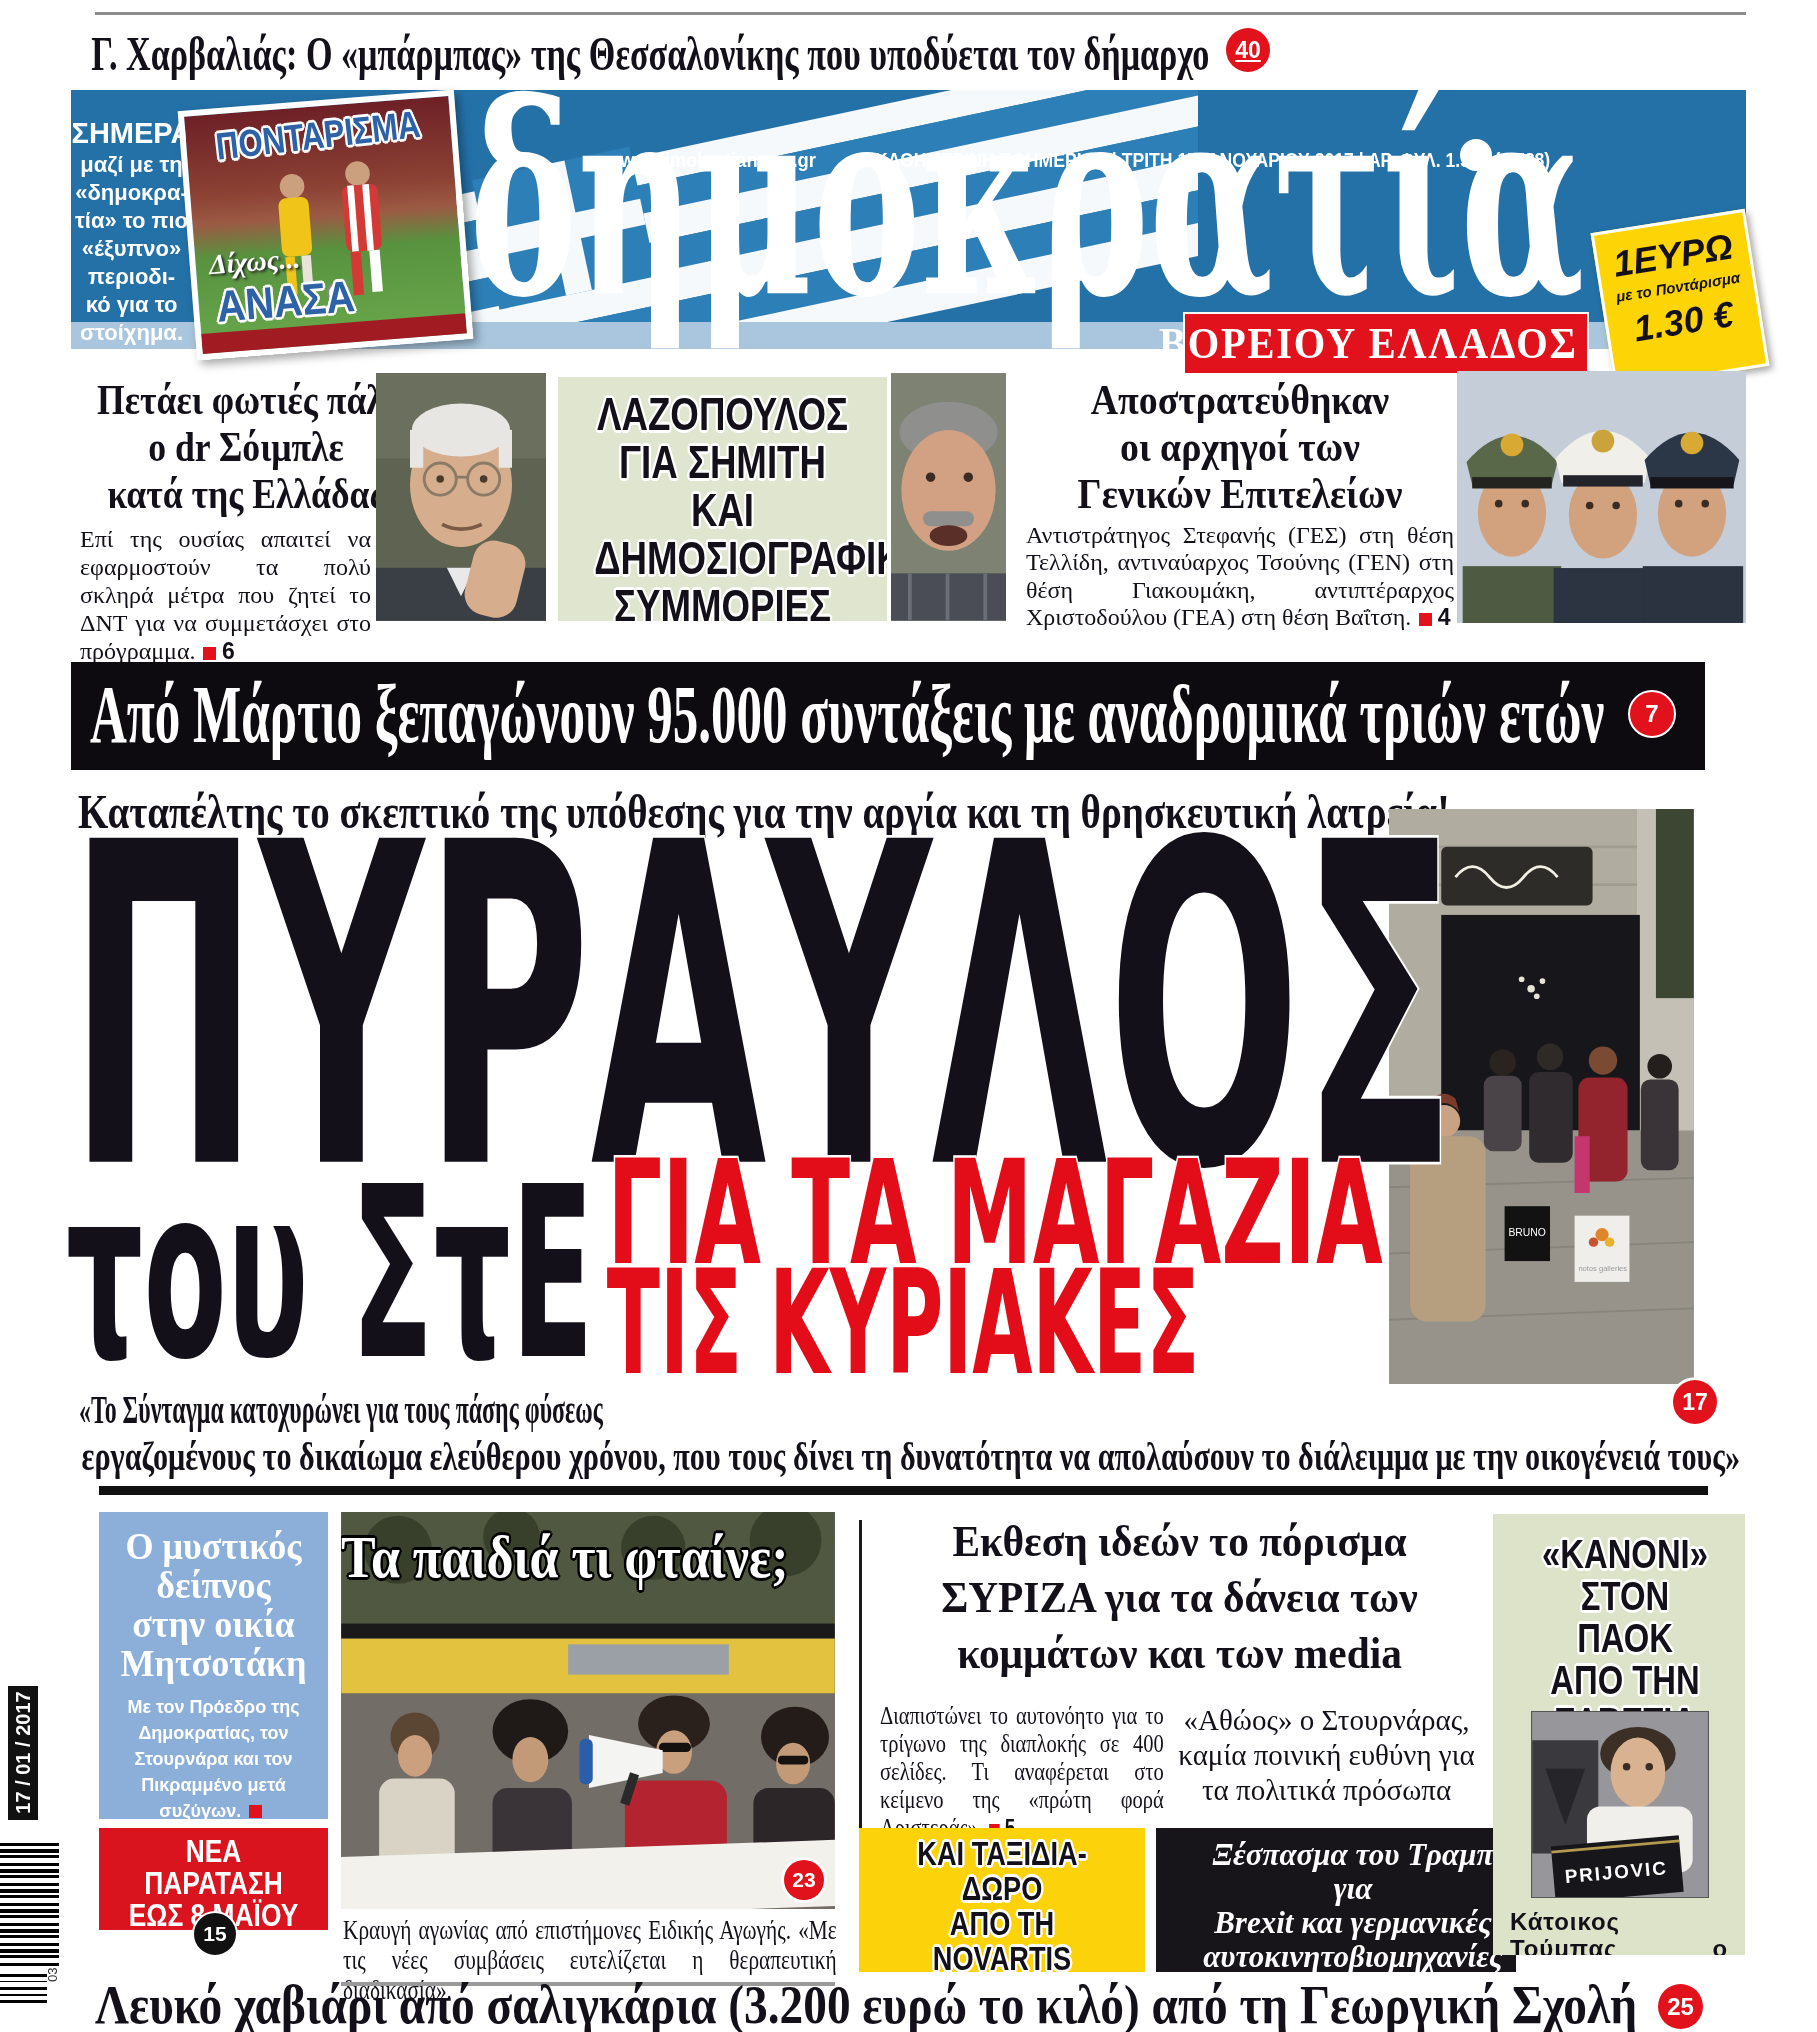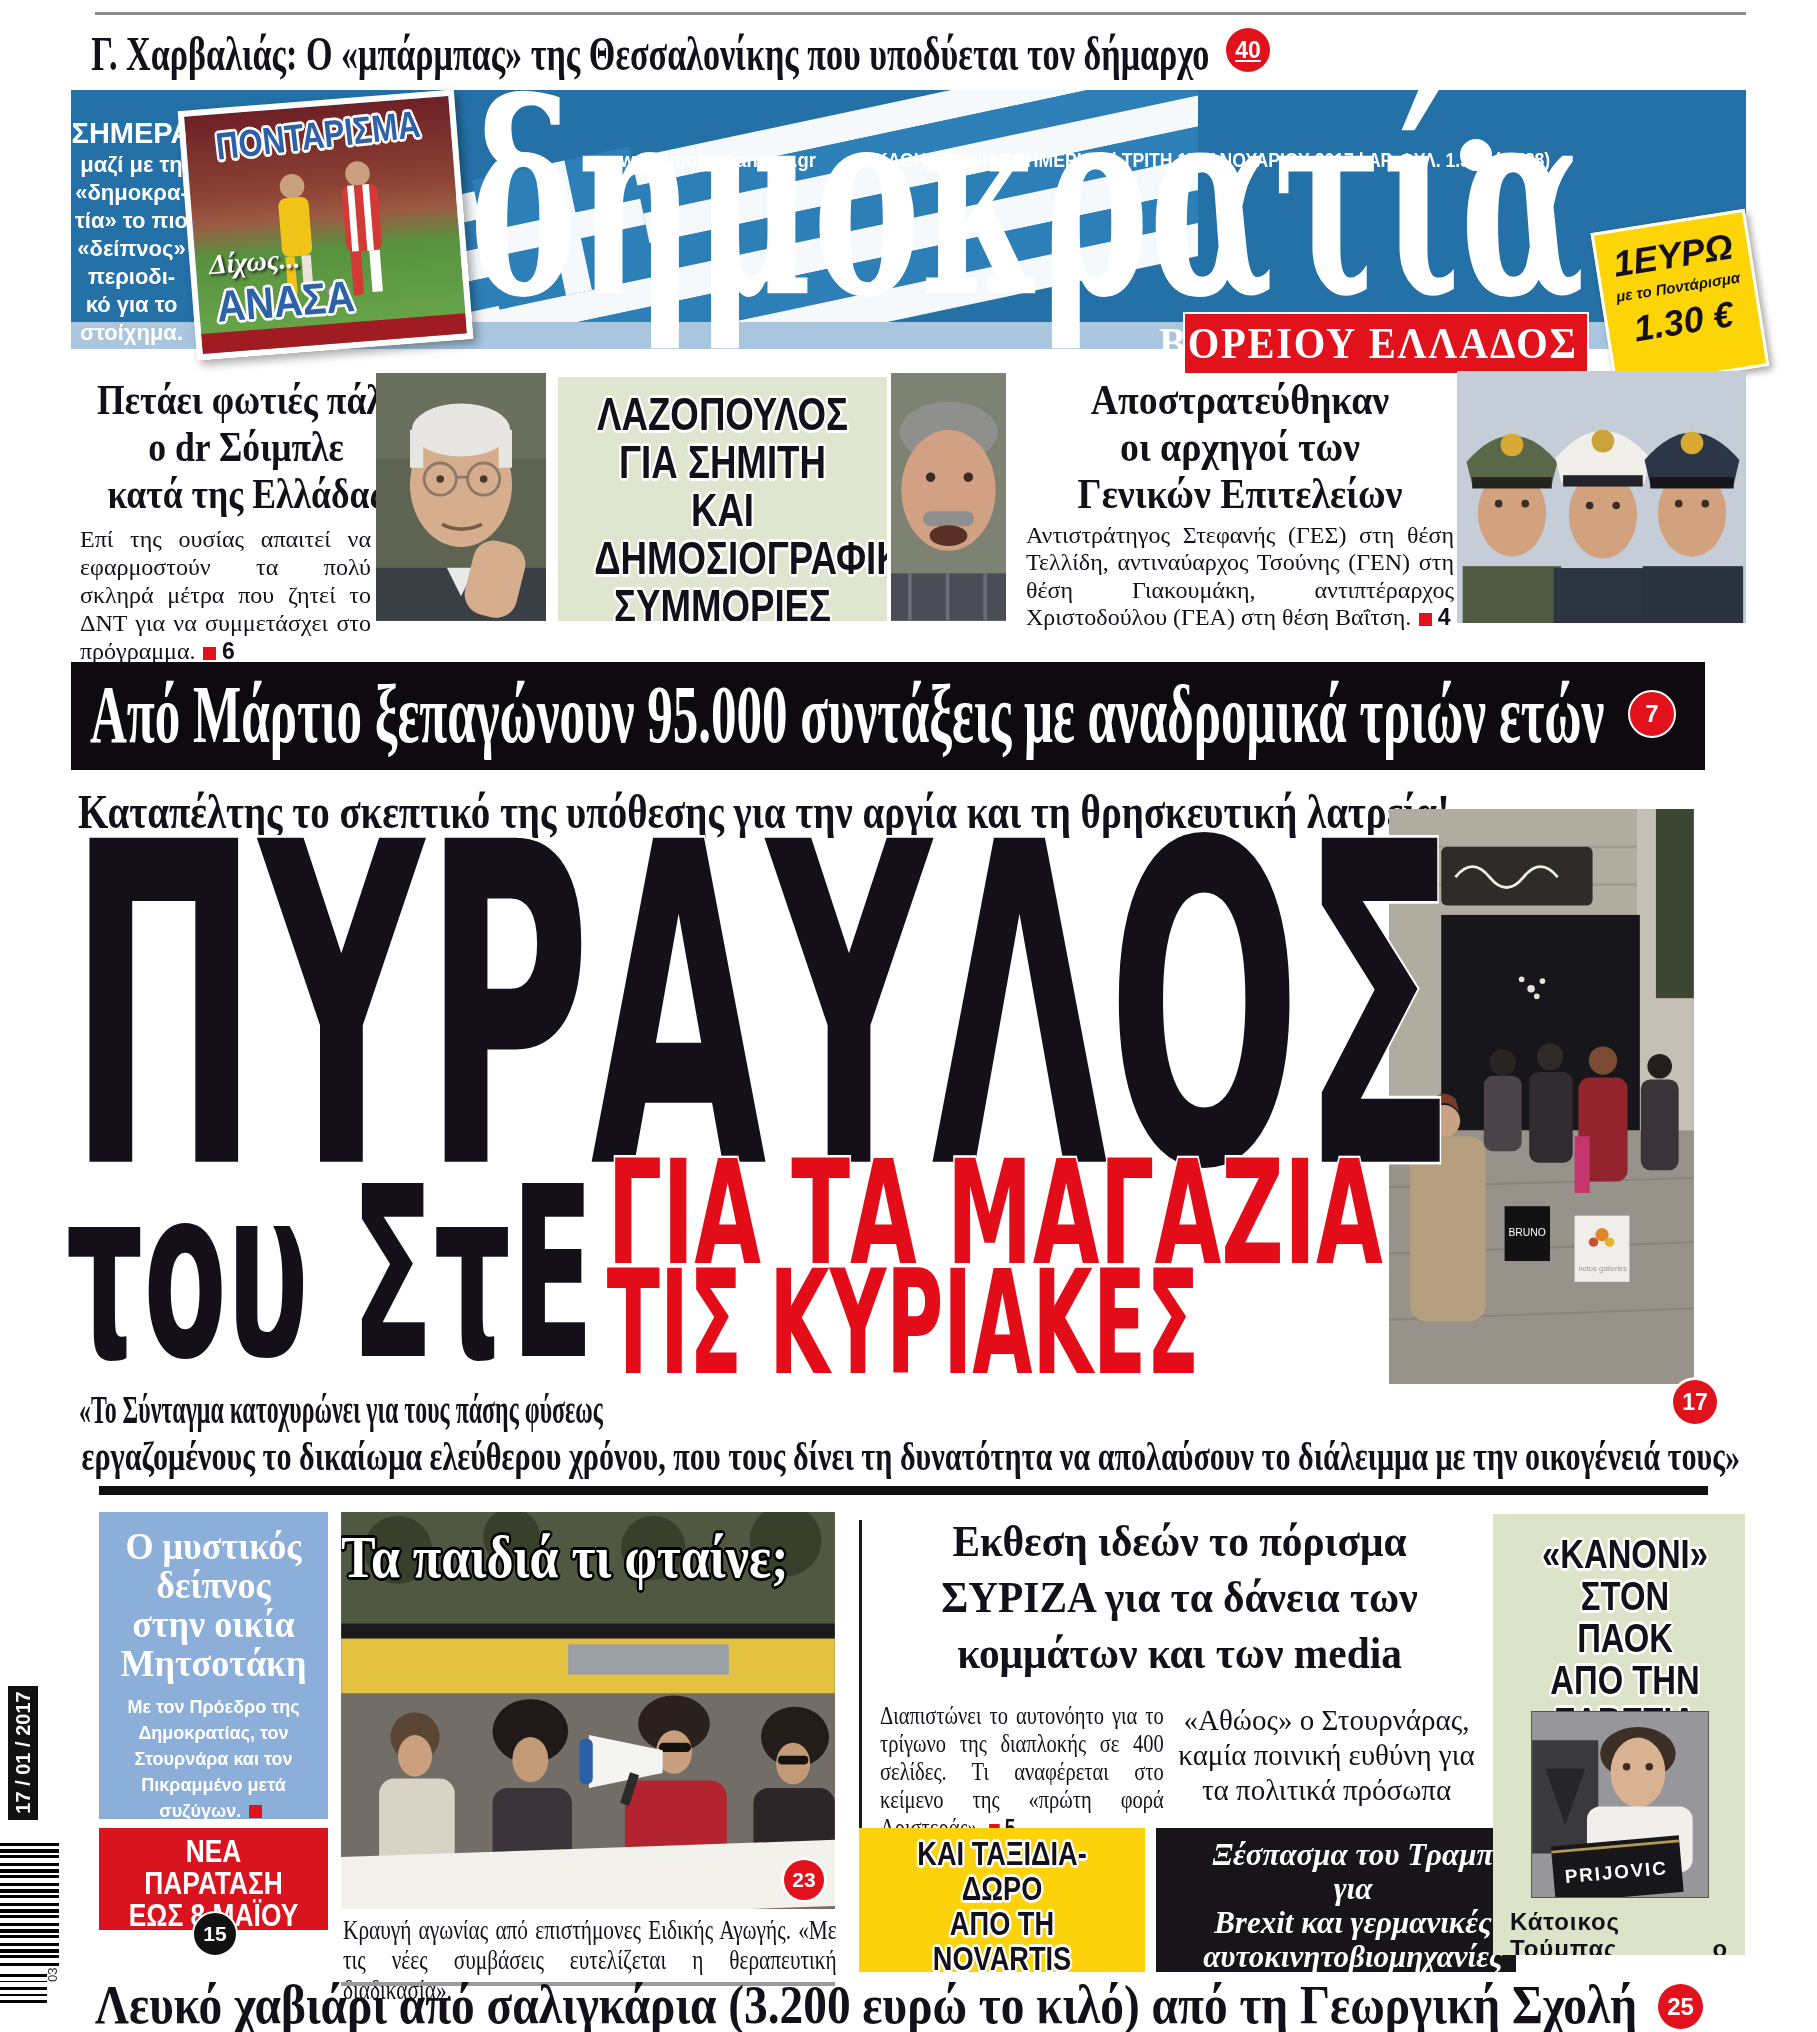--- a/index.html
+++ b/index.html
@@ -56,21 +56,21 @@
     </svg>
 
     <div class="abs" style="left:0;top:232px;width:1675px;height:26.5px;background:#a9c6de;"></div>
 
     <div class="abs sans white center" style="left:0;top:0;width:121px;height:258px;">
       <div class="b" style="margin-top:26.5px;font-size:29px;letter-spacing:0;">ΣΗΜΕΡΑ</div>
       <div class="b" style="margin-top:1px;font-size:22px;line-height:28px;">
         <div>μαζί με τη</div>
         <div>«δημοκρα-</div>
         <div>τία» το πιο</div>
-        <div>«δείπνος»</div>
+        <div>«έξυπνο»</div>
         <div>περιοδι-</div>
         <div>κό για το</div>
         <div>στοίχημα.</div>
       </div>
     </div>
 
     <div class="abs" style="left:116px;top:9.5px;width:265px;height:238px;transform:rotate(-4.5deg);border:6.6px solid #fff;
                 box-shadow:3.8px 4.7px 9.5px rgba(0,0,0,.35);overflow:hidden;
                 background:linear-gradient(180deg,#6e2026 0%,#8c4234 34%,#9c5a44 46%,#58923f 60%,#69a84b 100%);">
       <div class="center" style="margin-top:7.6px;transform:rotate(-2deg);">

